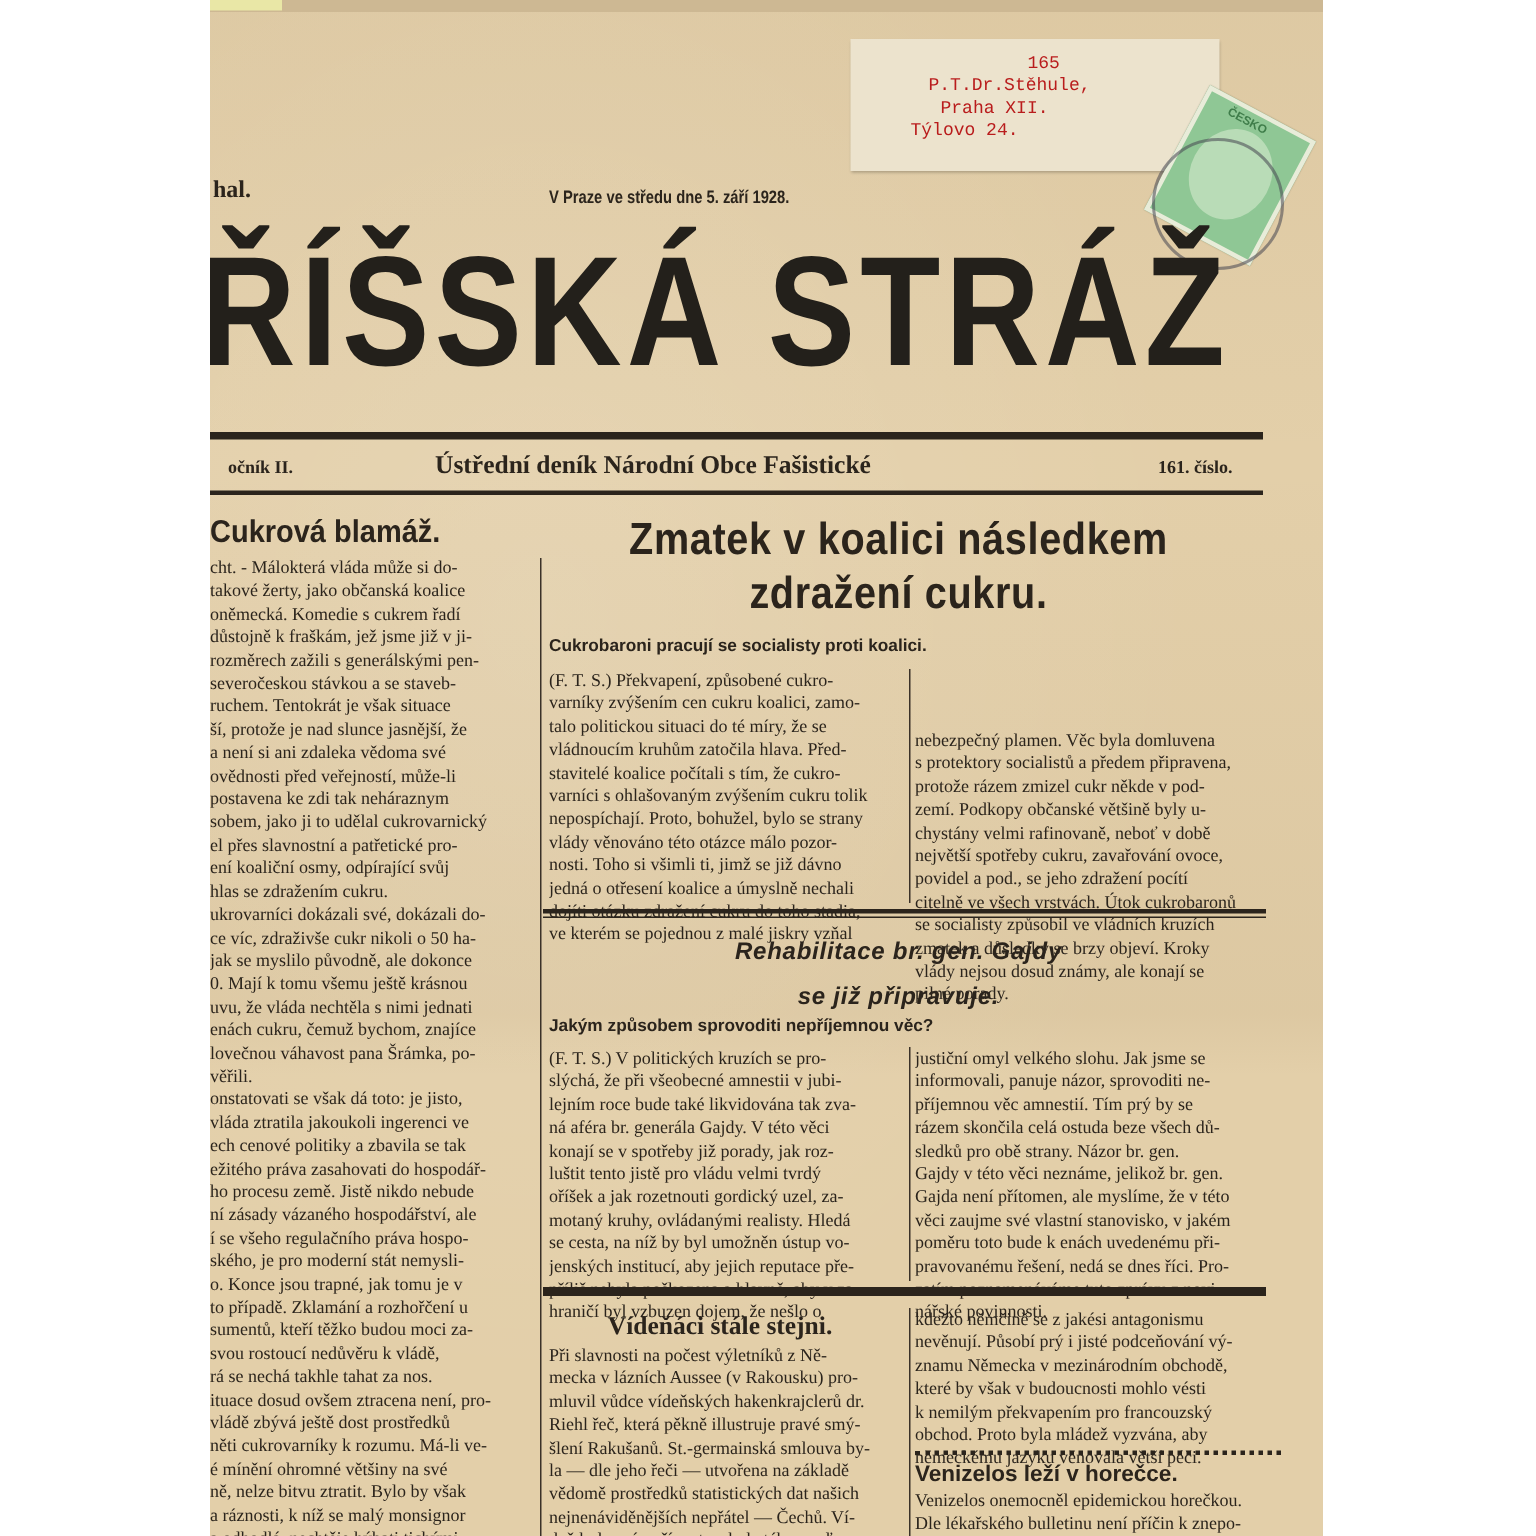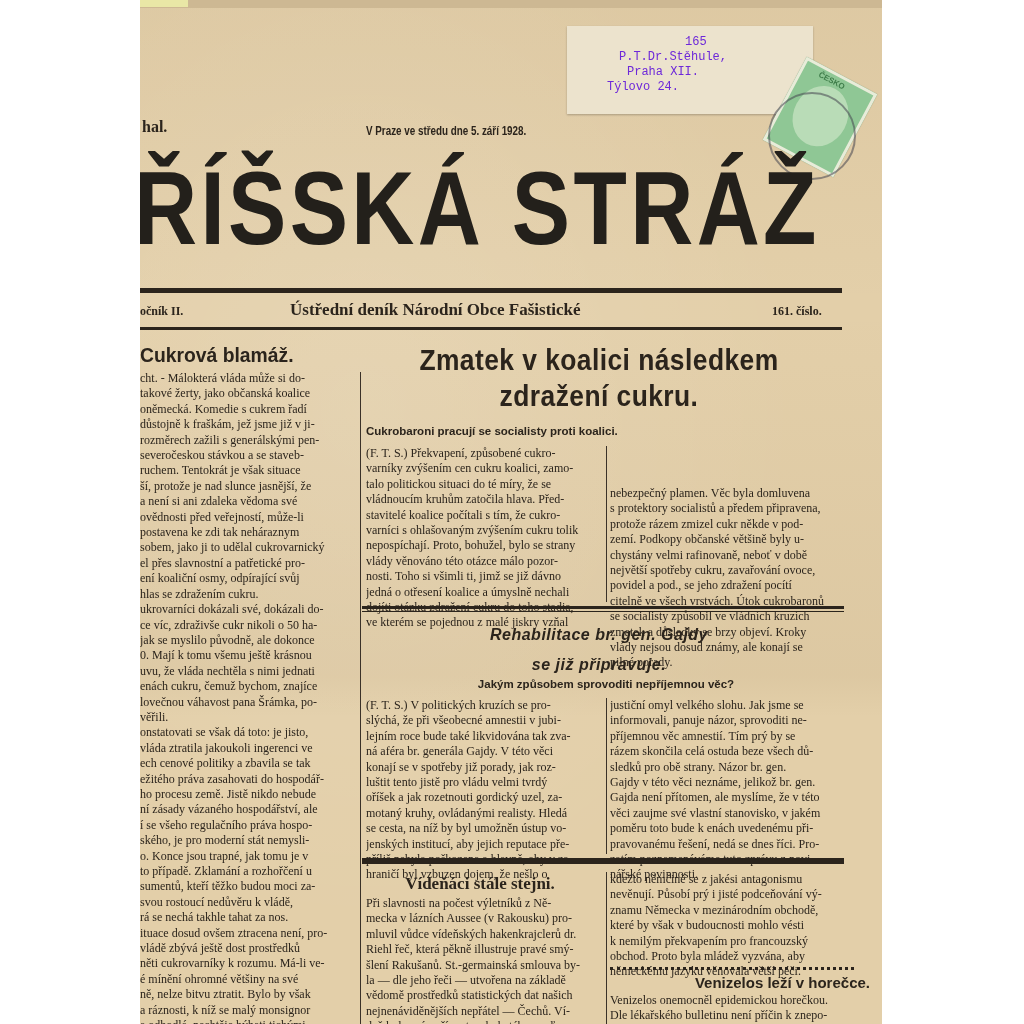--- a/index.html
+++ b/index.html
@@ -4,51 +4,51 @@
 <style>
   html,body{margin:0;padding:0;background:#ffffff;}
   body{width:1024px;height:1024px;position:relative;overflow:hidden;font-family:"Liberation Serif",serif;}
   .paper{position:absolute;left:140px;top:0;width:742px;height:1024px;background:#e3cfa9;
     background-image:radial-gradient(ellipse at 30% 40%,rgba(255,255,255,0.12),rgba(0,0,0,0) 60%),
       linear-gradient(180deg,rgba(120,90,50,0.05),rgba(0,0,0,0) 30%,rgba(120,90,50,0.06) 66%,rgba(0,0,0,0) 70%);
     overflow:hidden;color:#2b241c;}
   .topstrip{position:absolute;left:0;top:0;width:742px;height:8px;background:#cdb893;}
   .topstrip .glare{position:absolute;left:0;top:0;width:48px;height:7px;background:#e9e7a6;}
   .label{position:absolute;left:427px;top:26px;width:246px;height:88px;background:#ece3cd;
-    box-shadow:0 1px 2px rgba(0,0,0,0.25);font-family:"Liberation Mono",monospace;font-size:12px;color:#6d28d9;
+    box-shadow:0 1px 2px rgba(0,0,0,0.25);font-family:"Liberation Mono",monospace;font-size:12px;color:#b91c1c;
     line-height:15px;}
   .label .l0{position:absolute;left:118px;top:9px;}
   .label .l1{position:absolute;left:52px;top:24px;}
   .label .l2{position:absolute;left:60px;top:39px;}
   .label .l3{position:absolute;left:40px;top:54px;}
   .stamp{position:absolute;left:640px;top:70px;width:74px;height:88px;background:#8fc795;transform:rotate(28deg);
     border:3px solid #e8ecd9;box-shadow:0 0 1px rgba(0,0,0,0.3);}
   .stamp .inner{position:absolute;left:10px;top:12px;width:54px;height:62px;border-radius:50%;background:#b9dcb7;}
   .stamp .txt{position:absolute;left:16px;top:2px;font-size:8px;color:#3f7d4a;font-family:"Liberation Sans",sans-serif;font-weight:bold;}
   .postmark{position:absolute;left:628px;top:92px;width:84px;height:84px;border:2px solid rgba(70,70,80,0.55);border-radius:50%;}
   .price{position:absolute;left:2px;top:118px;font-size:16px;font-weight:bold;}
   .dateline{position:absolute;left:226px;top:124px;font-size:12px;font-weight:bold;font-family:"Liberation Sans",sans-serif;transform:scaleX(0.82);transform-origin:left;}
   .masthead{position:absolute;left:-6px;top:148px;font-family:"Liberation Sans",sans-serif;font-weight:bold;font-size:104px;
     line-height:120px;letter-spacing:4px;color:#23201b;transform:scaleX(0.84);transform-origin:left;white-space:nowrap;}
   .rule{position:absolute;background:#2b241c;}
   .subhead-row{position:absolute;left:0;top:300px;width:700px;height:22px;}
-  .vol{position:absolute;left:0;top:4px;font-size:12px;font-weight:bold;}
+  .vol{position:absolute;left:0;top:4px;font-size:12px;font-weight:bold;padding-left:12px;}
   .tagline{position:absolute;left:150px;top:0px;font-size:17px;font-weight:bold;}
   .issue{position:absolute;left:632px;top:4px;font-size:12px;font-weight:bold;}
   .col{position:absolute;font-size:12px;line-height:15.4px;text-align:justify;}
   .col p{margin:0;white-space:nowrap;overflow:hidden;}
   .h-left{position:absolute;left:0;top:343px;font-family:"Liberation Sans",sans-serif;font-weight:bold;font-size:21px;transform:scaleX(0.92);transform-origin:left;}
   .h-main{position:absolute;left:214px;top:342px;width:490px;text-align:center;font-family:"Liberation Sans",sans-serif;font-weight:bold;
     font-size:30px;line-height:36px;transform:scaleX(0.88);transform-origin:center top;letter-spacing:0.5px;}
   .h-main-sub{position:absolute;left:226px;top:425px;width:480px;font-family:"Liberation Sans",sans-serif;font-weight:bold;font-size:11.5px;}
   .h-rehab{position:absolute;left:214px;top:620px;width:490px;text-align:center;font-family:Liberation Sans, sans-serif;font-weight:bold;font-style:italic;
     font-size:16px;line-height:30px;letter-spacing:0.5px;}
-  .h-rehab-sub{position:absolute;left:226px;top:678px;width:480px;text-align:center;font-family:"Liberation Sans",sans-serif;font-weight:bold;font-size:11.5px;}
+  .h-rehab-sub{position:absolute;left:226px;top:678px;width:480px;text-align:left;font-family:"Liberation Sans",sans-serif;font-weight:bold;font-size:11.5px;}
   .h-viden{position:absolute;left:220px;top:874px;width:240px;text-align:center;font-weight:bold;font-size:17px;}
-  .h-veniz{position:absolute;left:470px;top:974px;width:260px;text-align:right;font-family:"Liberation Sans",sans-serif;font-weight:bold;font-size:15px;}
+  .h-veniz{position:absolute;left:470px;top:974px;width:260px;text-align:left;font-family:"Liberation Sans",sans-serif;font-weight:bold;font-size:15px;}
   .dots{position:absolute;left:470px;top:967px;width:244px;height:4px;border-top:3px dotted #2b241c;}
   .vline{position:absolute;width:1px;background:#3a3128;}
 </style>
 </head>
 <body>
 
 <div class="paper">
   <div class="topstrip">
       <div class="glare"></div>
     </div>

